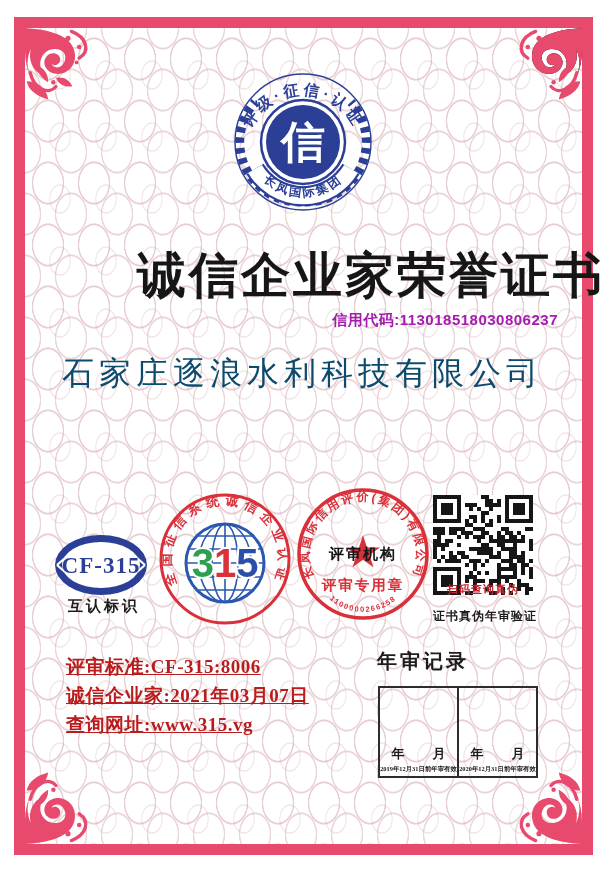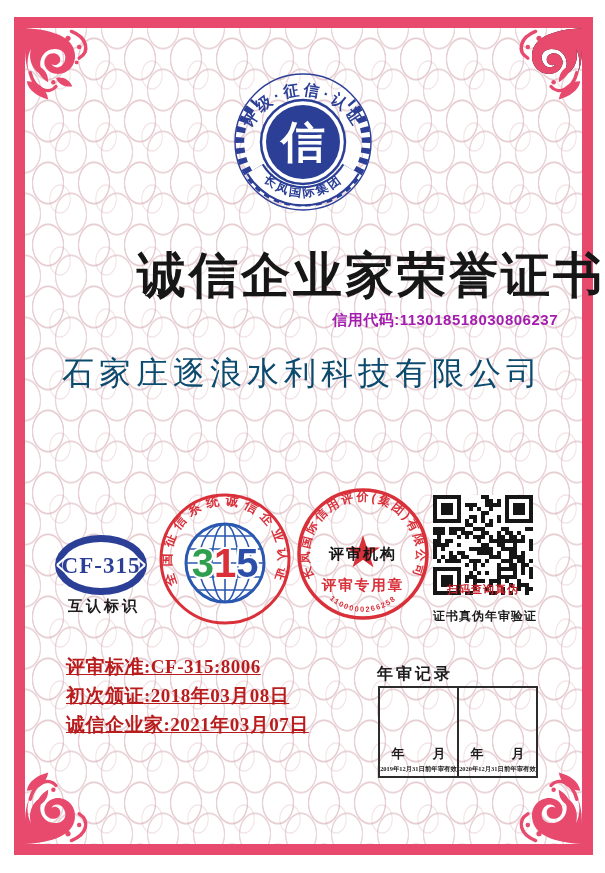--- a/index.html
+++ b/index.html
@@ -49,22 +49,22 @@
   .qd{background:#161616;}
   .qr-overlay{position:absolute;left:0;top:42px;width:100%;text-align:center;
               color:#c4232d;font-weight:700;font-size:11px;letter-spacing:1px;margin-top:45px;}
   .qr-caption{left:425px;top:608px;width:120px;text-align:center;
               font-family:"Liberation Serif","DejaVu Serif",serif;font-weight:700;
               font-size:12px;letter-spacing:1px;color:#1c1c1c;}
 
   .details{left:66px;top:652px;font-family:"Liberation Serif","DejaVu Serif",serif;
            font-weight:700;font-size:19px;color:#b91c1c;line-height:29px;letter-spacing:.5px;text-decoration:underline;}
 
-  .ar-heading{left:377px;top:664px;font-family:"Liberation Serif","DejaVu Serif",serif;
-              font-weight:700;font-size:16px;letter-spacing:3px;color:#1c1c1c;}
+  .ar-heading{left:377px;top:648px;font-family:"Liberation Serif","DejaVu Serif",serif;
+              font-weight:700;font-size:20px;letter-spacing:3px;color:#1c1c1c;}
   .ar-table{left:378px;top:686px;width:160px;height:92px;display:flex;
             border:2px solid #2c2c2c;box-sizing:border-box;}
   .ar-cell{flex:1;position:relative;}
   .ar-cell:first-child{border-right:2px solid #2c2c2c;}
   .ar-ym{position:absolute;bottom:13px;left:0;width:100%;display:flex;justify-content:center;gap:28px;
          font-family:"Liberation Serif","DejaVu Serif",serif;font-weight:700;font-size:13px;color:#1c1c1c;}
   .ar-note{position:absolute;bottom:2px;left:0;width:100%;text-align:center;white-space:nowrap;
            font-family:"Liberation Serif","DejaVu Serif",serif;font-weight:700;
            font-size:6.4px;color:#1c1c1c;}
 </style>
@@ -838,22 +838,22 @@
         <div></div>
         <div class="qd"></div>
         <div></div>
       </div>
     <div class="qr-overlay">扫码查询真伪</div>
   </div>
   <div class="abs qr-caption">证书真伪年审验证</div>
 
   <div class="abs details">
     <div>评审标准:CF-315:8006</div>
-    <div>初次颁证:2018年03月08日</div>
     <div>诚信企业家:2021年03月07日</div>
+    <div>查询网址:www.315.vg</div>
   </div>
 
   <div class="abs ar-heading">年审记录</div>
   <div class="abs ar-table">
     <div class="ar-cell">
       <div class="ar-ym">
         <span>年</span>
         <span>月</span>
       </div>
       <div class="ar-note">2019年12月31日前年审有效</div>

